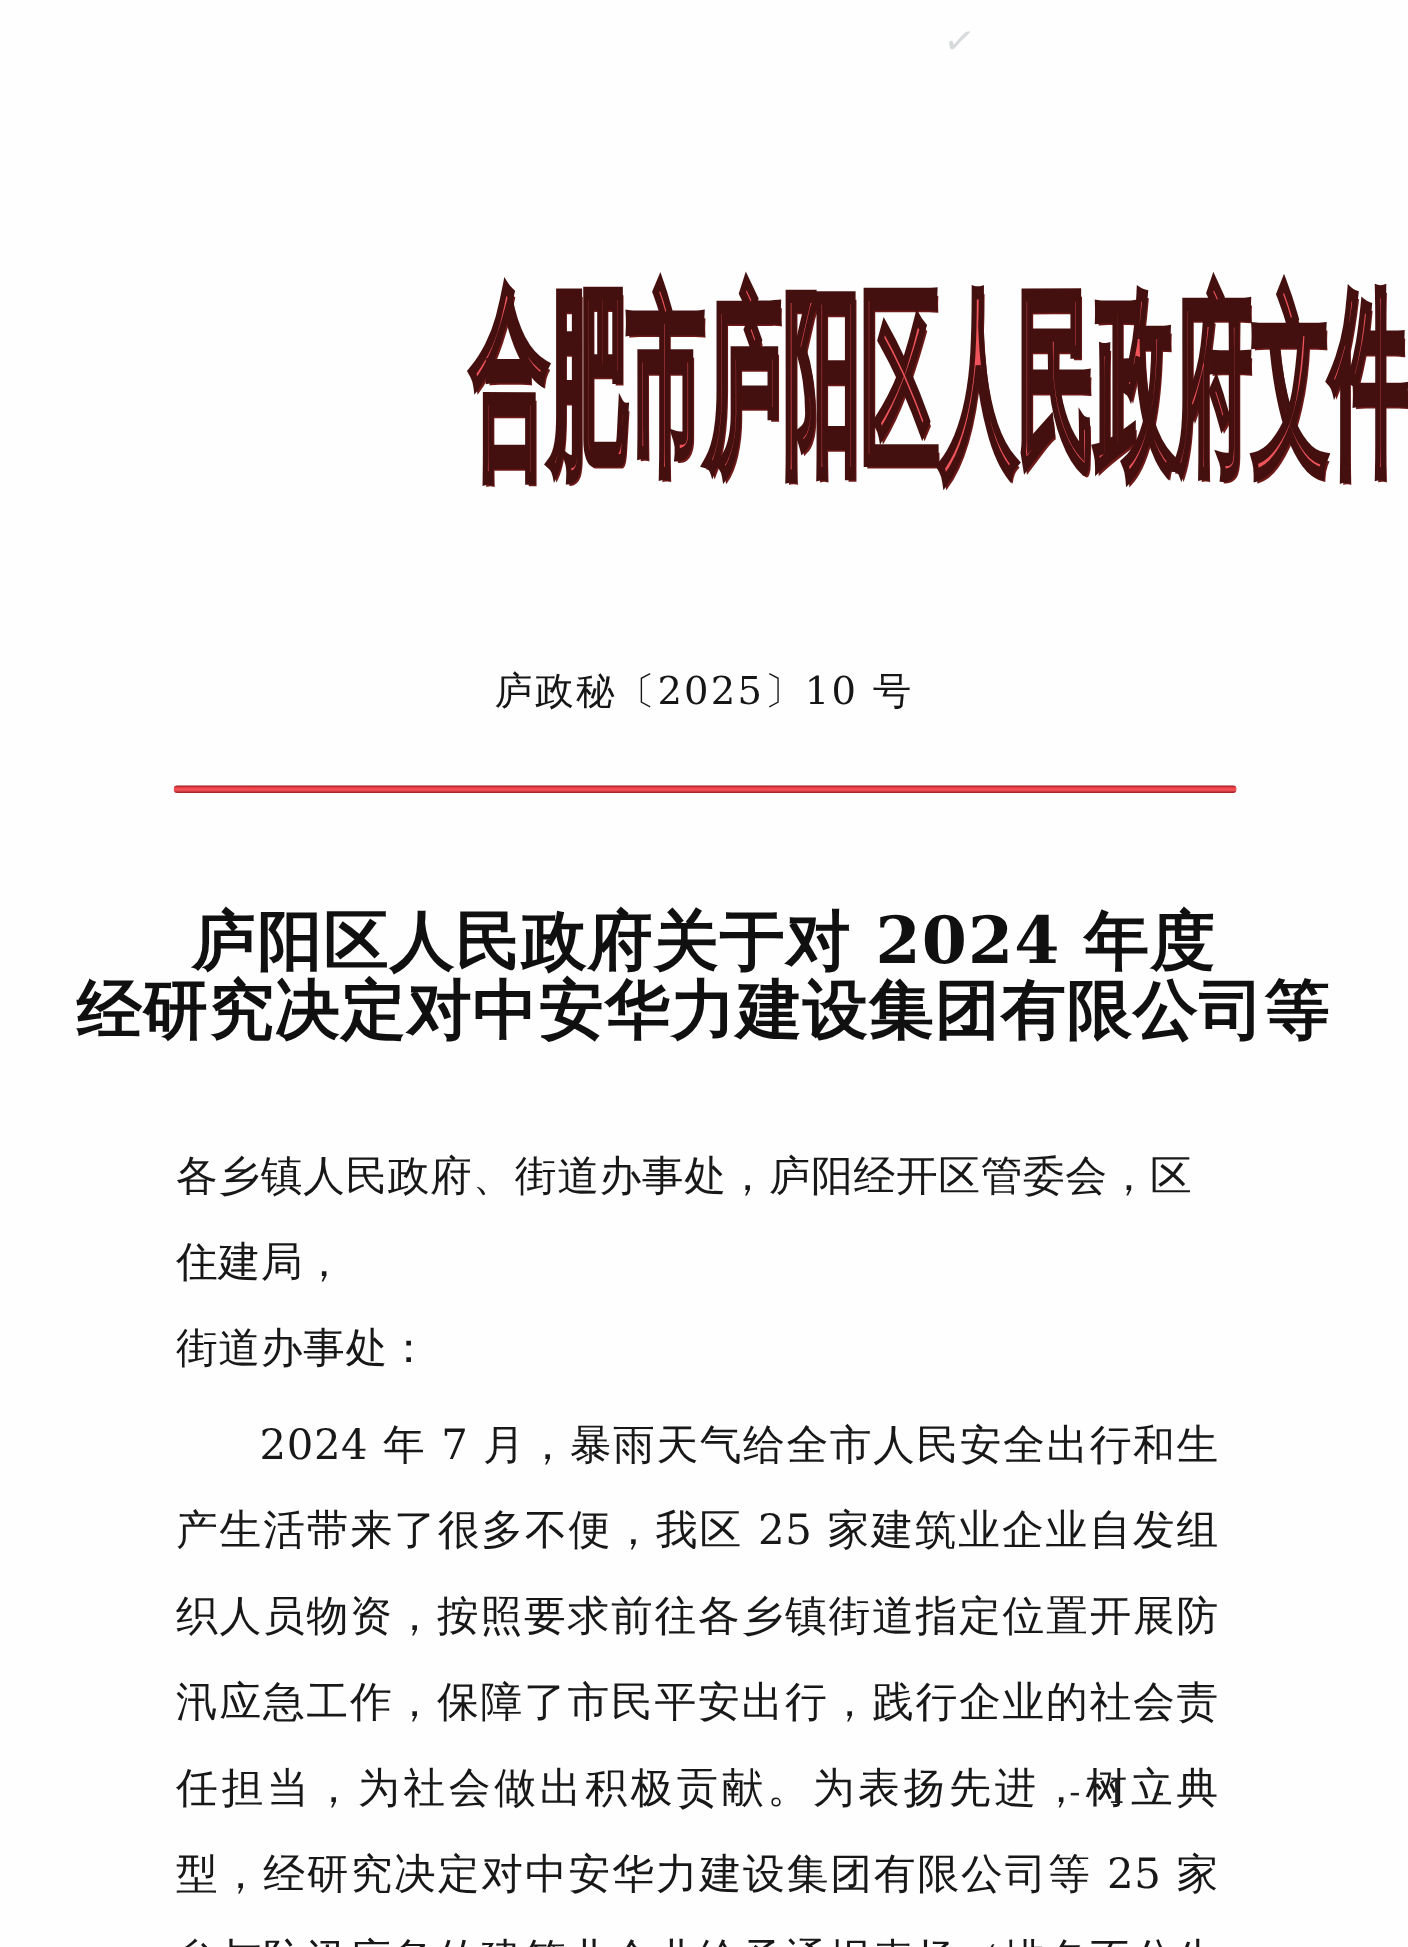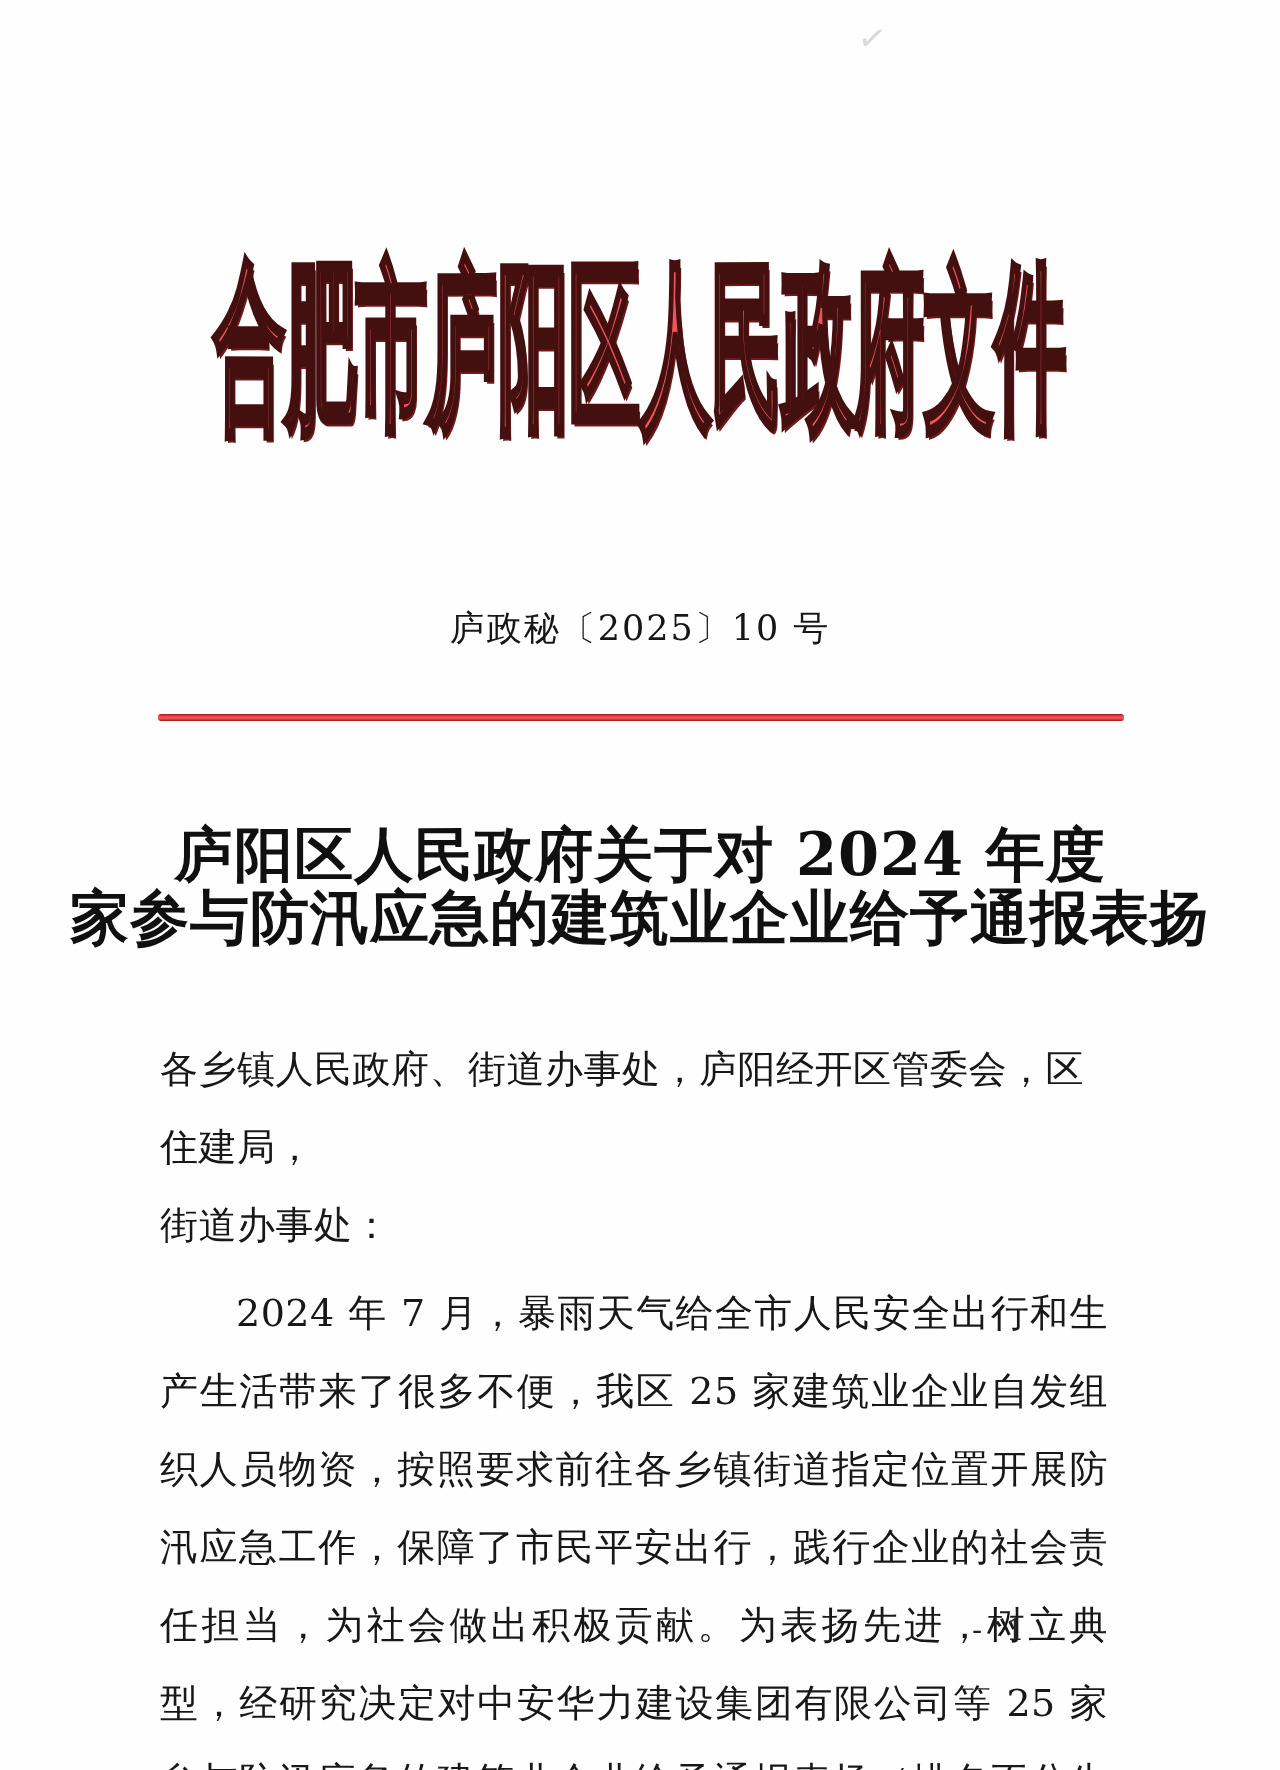--- a/index.html
+++ b/index.html
@@ -30,21 +30,21 @@
   }
   
   .banner {
     position: absolute;
     top: 250px;
     left: 0;
     right: 0;
     height: 192px;
     display: flex;
     align-items: center;
-    justify-content: center;
+    justify-content: flex-end;
   }
   .banner-text {
     font-size: 71px;
     line-height: 71px;
     font-weight: bold;
     white-space: nowrap;
     letter-spacing: 0px;
     color: #f0545b;
     -webkit-text-stroke: 2.5px #44100f;
     text-shadow: 2px 2px 0 #6e1a18;
@@ -120,21 +120,21 @@
   <div class="banner">
     <div class="banner-text">合肥市庐阳区人民政府文件</div>
   </div>
 
   <div class="doc-number">庐政秘〔2025〕10 号</div>
 
   <div class="red-divider"></div>
 
   <div class="doc-title">
     <div class="title-line">庐阳区人民政府关于对 2024 年度</div>
-    <div class="title-line">家参与防汛应急的建筑业企业给予通报表扬</div>
+    <div class="title-line">经研究决定对中安华力建设集团有限公司等</div>
   </div>
 
   <div class="body-block">
     <div class="salutation-line">各乡镇人民政府、街道办事处，庐阳经开区管委会，区住建局，</div>
     <div class="salutation-line">街道办事处：</div>
     <p class="main-paragraph">2024 年 7 月，暴雨天气给全市人民安全出行和生产生活带来了很多不便，我区 25 家建筑业企业自发组织人员物资，按照要求前往各乡镇街道指定位置开展防汛应急工作，保障了市民平安出行，践行企业的社会责任担当，为社会做出积极贡献。为表扬先进，树立典型，经研究决定对中安华力建设集团有限公司等 25 家参与防汛应急的建筑业企业给予通报表扬（排名不分先后）。</p>
   </div>
 
   <div class="page-number">- 1 -</div>
 

